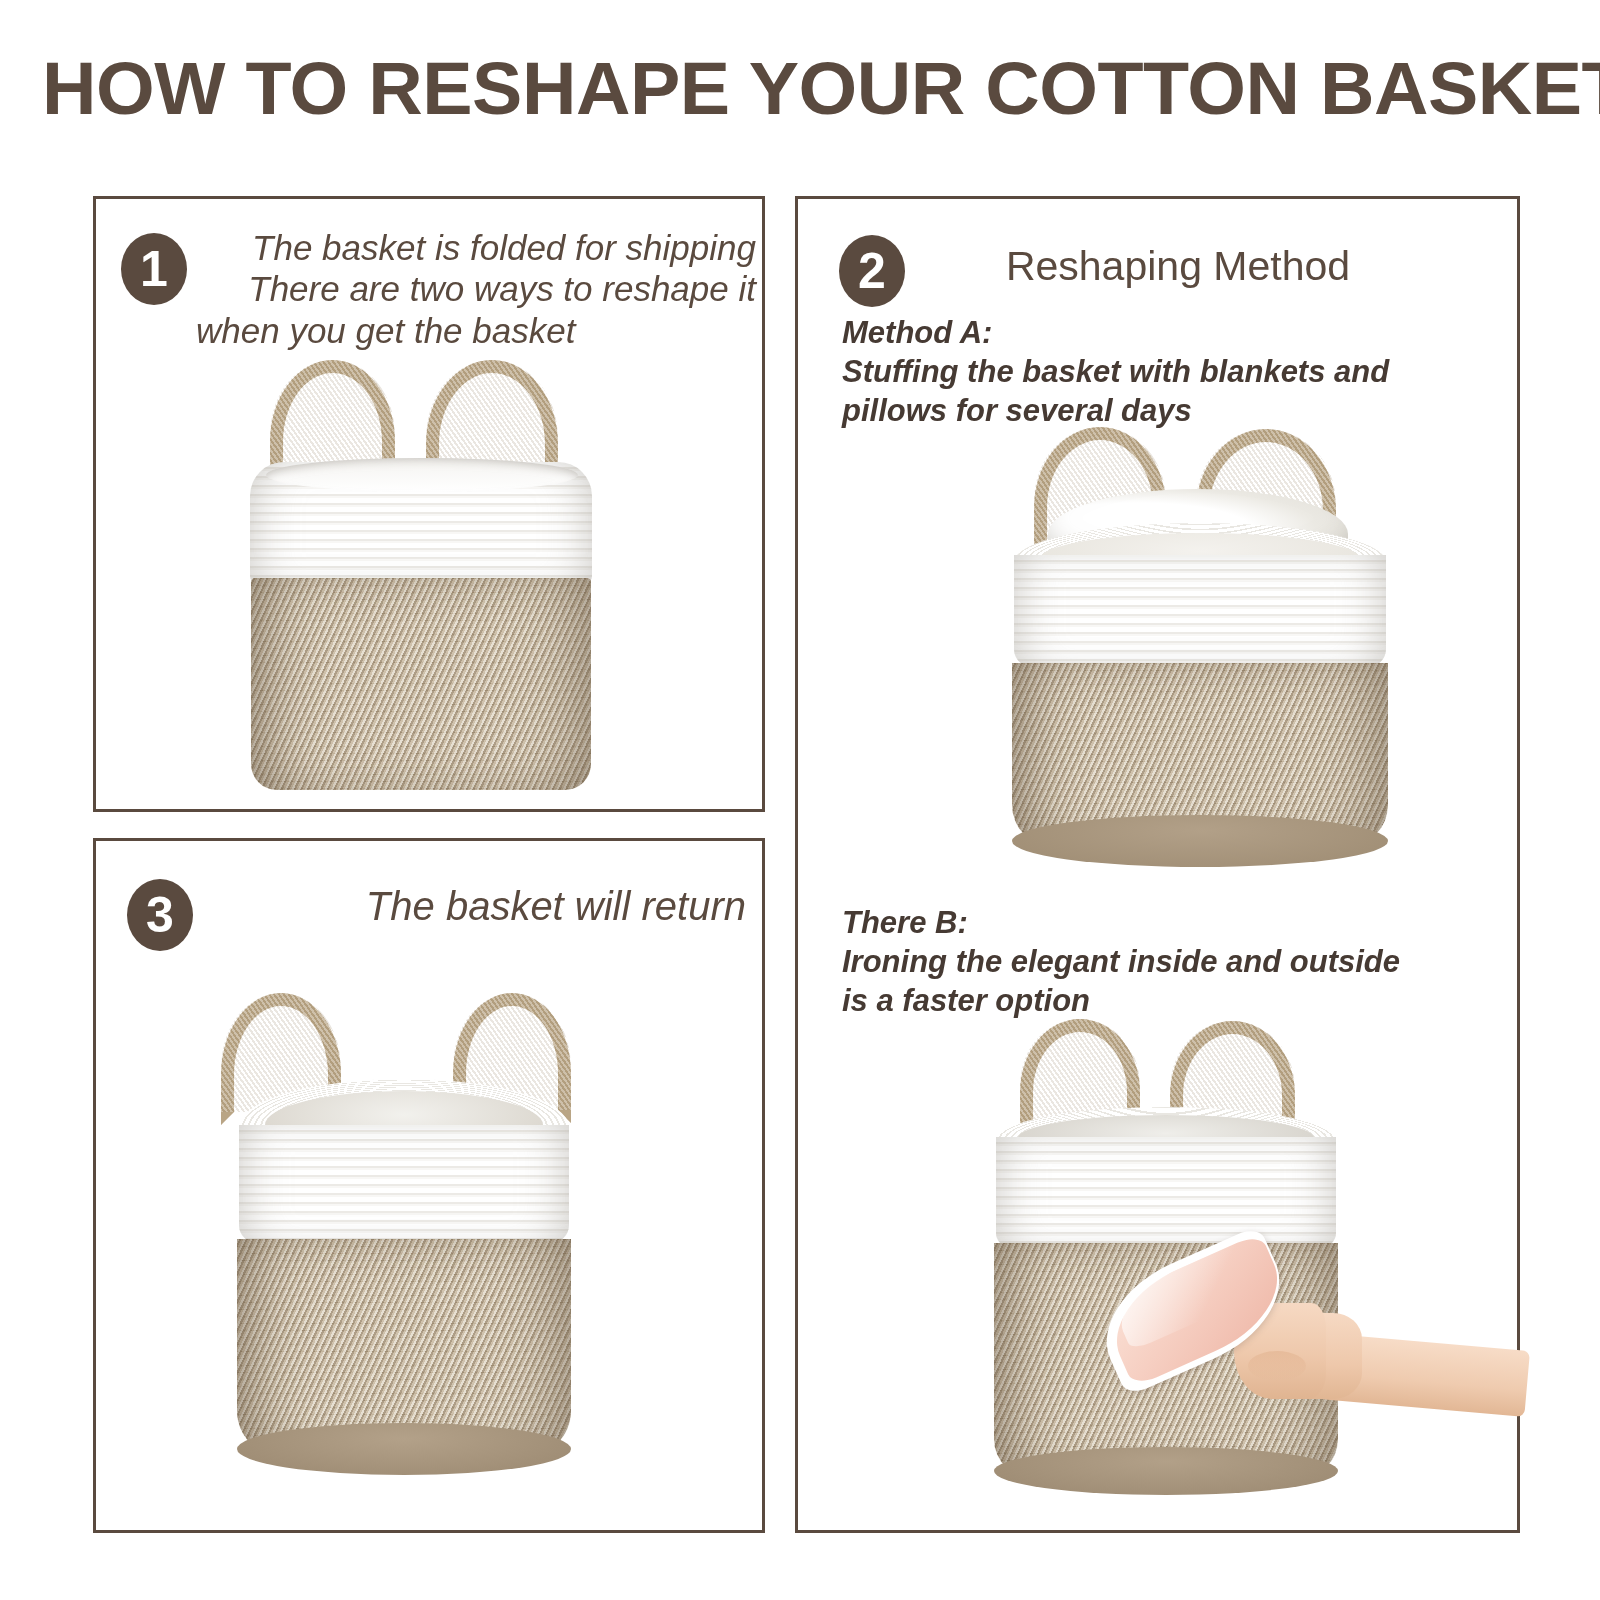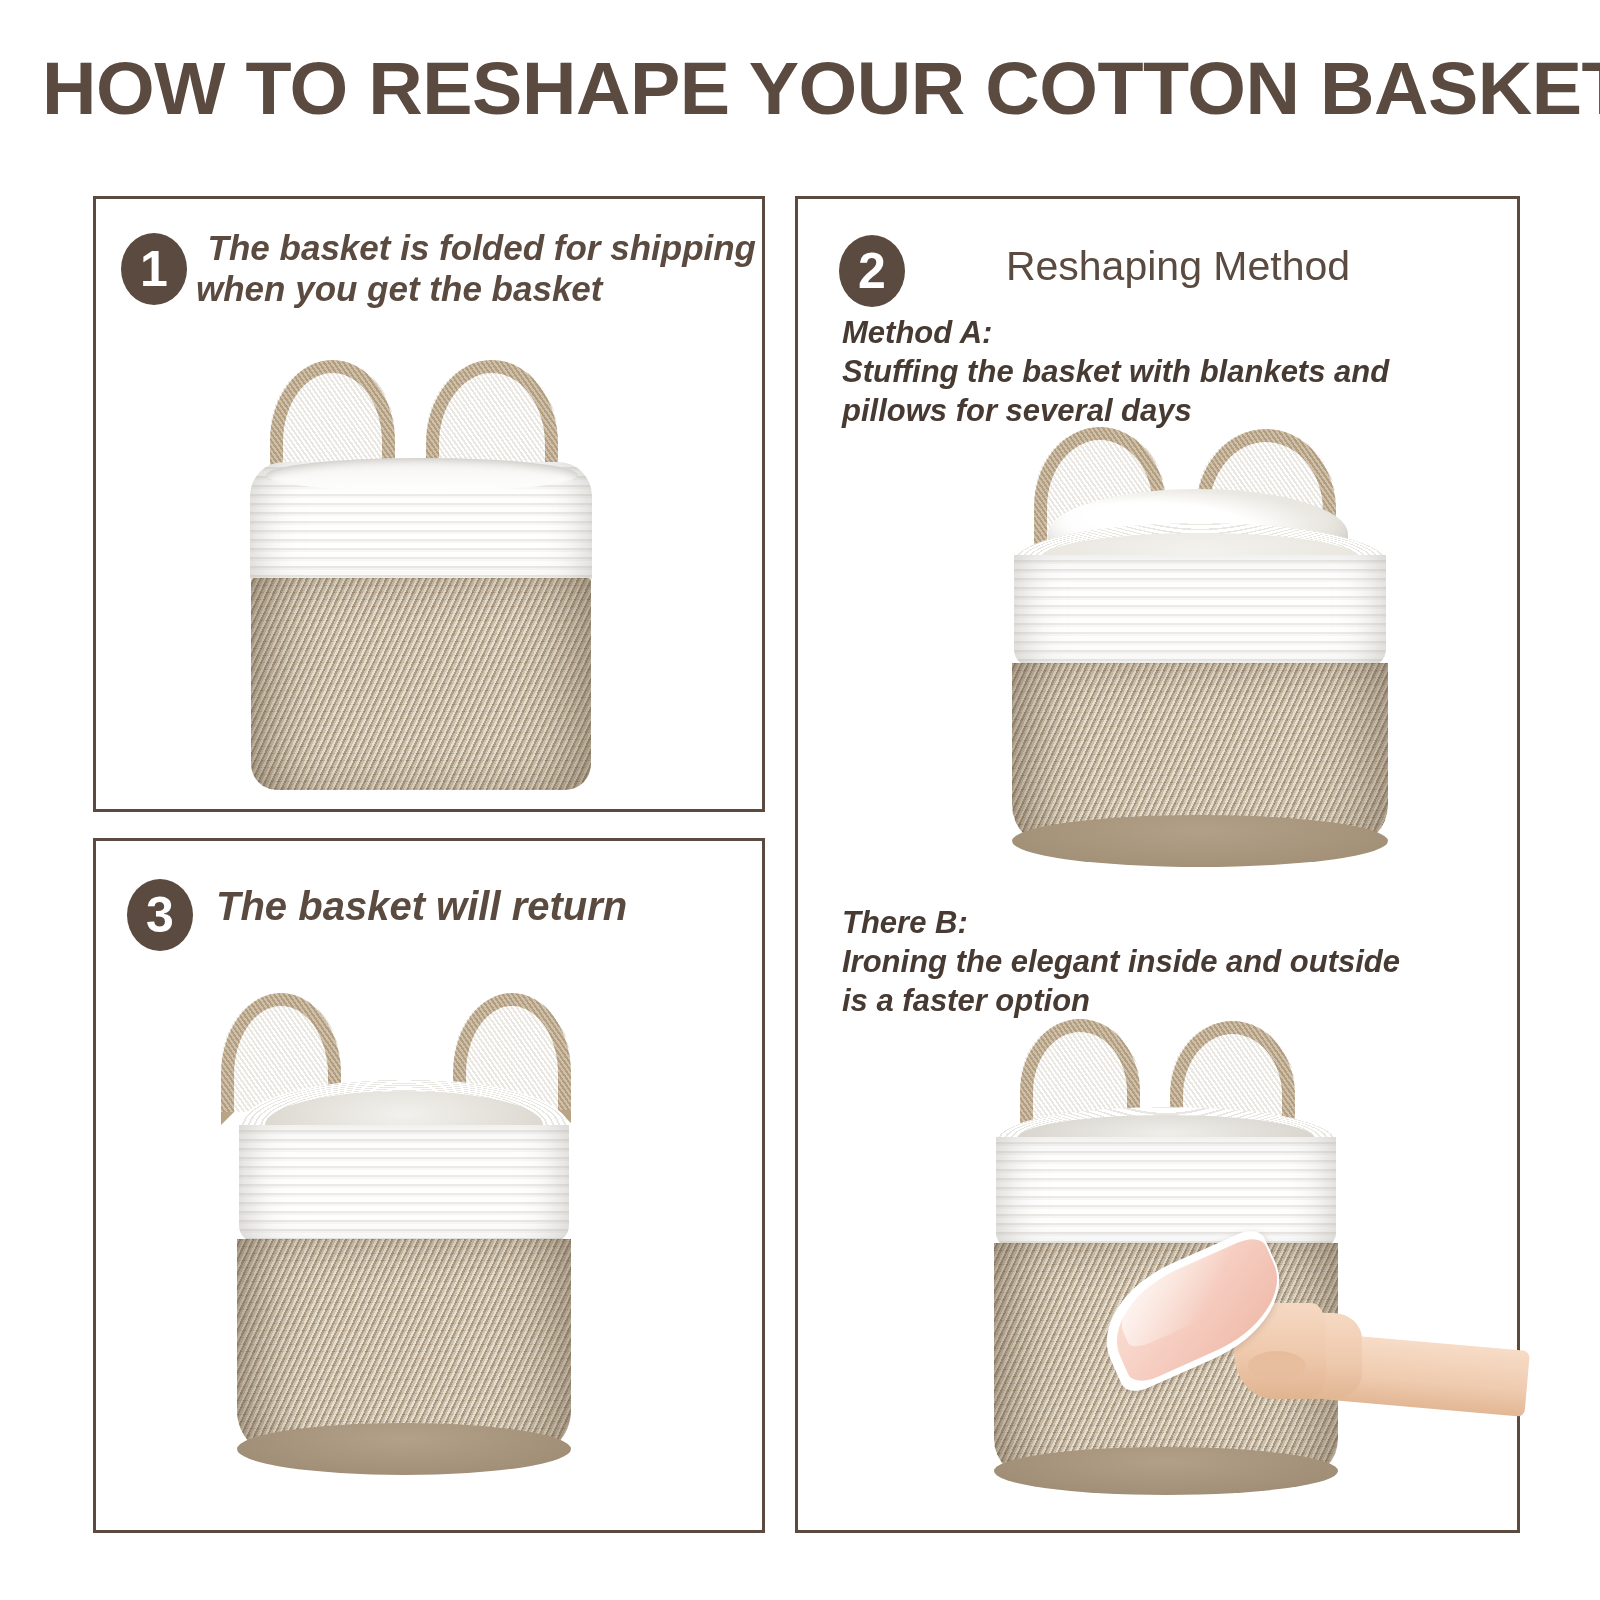--- a/index.html
+++ b/index.html
@@ -50,34 +50,34 @@
     font-family:"Liberation Sans", sans-serif;
   }
   #badge-1{ left:25px;  top:34px; }
   #badge-2{ left:41px;  top:36px; }
   #badge-3{ left:31px;  top:38px; }
 
   
   .step-text{
     position:absolute;
     font-style:italic;
-    font-weight:bold;
+    font-weight:normal;
     color:#5a4a3f;
     line-height:1.18;
   }
   #text-1{
     left:100px; top:28px; width:560px;
     font-size:35px;
     text-align:right;
   }
   #text-1 .l3{ display:block; text-align:left; }
   #text-3{
     left:120px; top:42px; width:530px;
     font-size:40px;
-    text-align:left;
+    text-align:right;
   }
   #heading-2{
     position:absolute;
     left:165px; top:44px;
     width:430px;
     font-size:41px;
     font-style:normal;
     font-weight:normal;
     color:#5a4a3f;
     text-align:center;
@@ -209,20 +209,21 @@
 <body>
 
 <div id="page-title">HOW TO RESHAPE YOUR COTTON BASKET</div>
 
 <div class="panel" id="panel-1">
 
   <div class="step-badge" id="badge-1">1</div>
 
   <div class="step-text" id="text-1">
     <span>The basket is folded for shipping</span><br>
+    <span>There are two ways to reshape it</span>
     <span class="l3">when you get the basket</span>
   </div>
 
   <div class="basket-art" style="left:132px; top:155px; width:420px; height:445px;">
 
     <div class="handle" style="left:42px; top:6px; width:125px; height:132px;"></div>
 
     <div class="handle" style="left:198px; top:6px; width:132px; height:136px;"></div>
 
     <div class="band-white" style="left:22px; top:108px; width:342px; height:122px;

